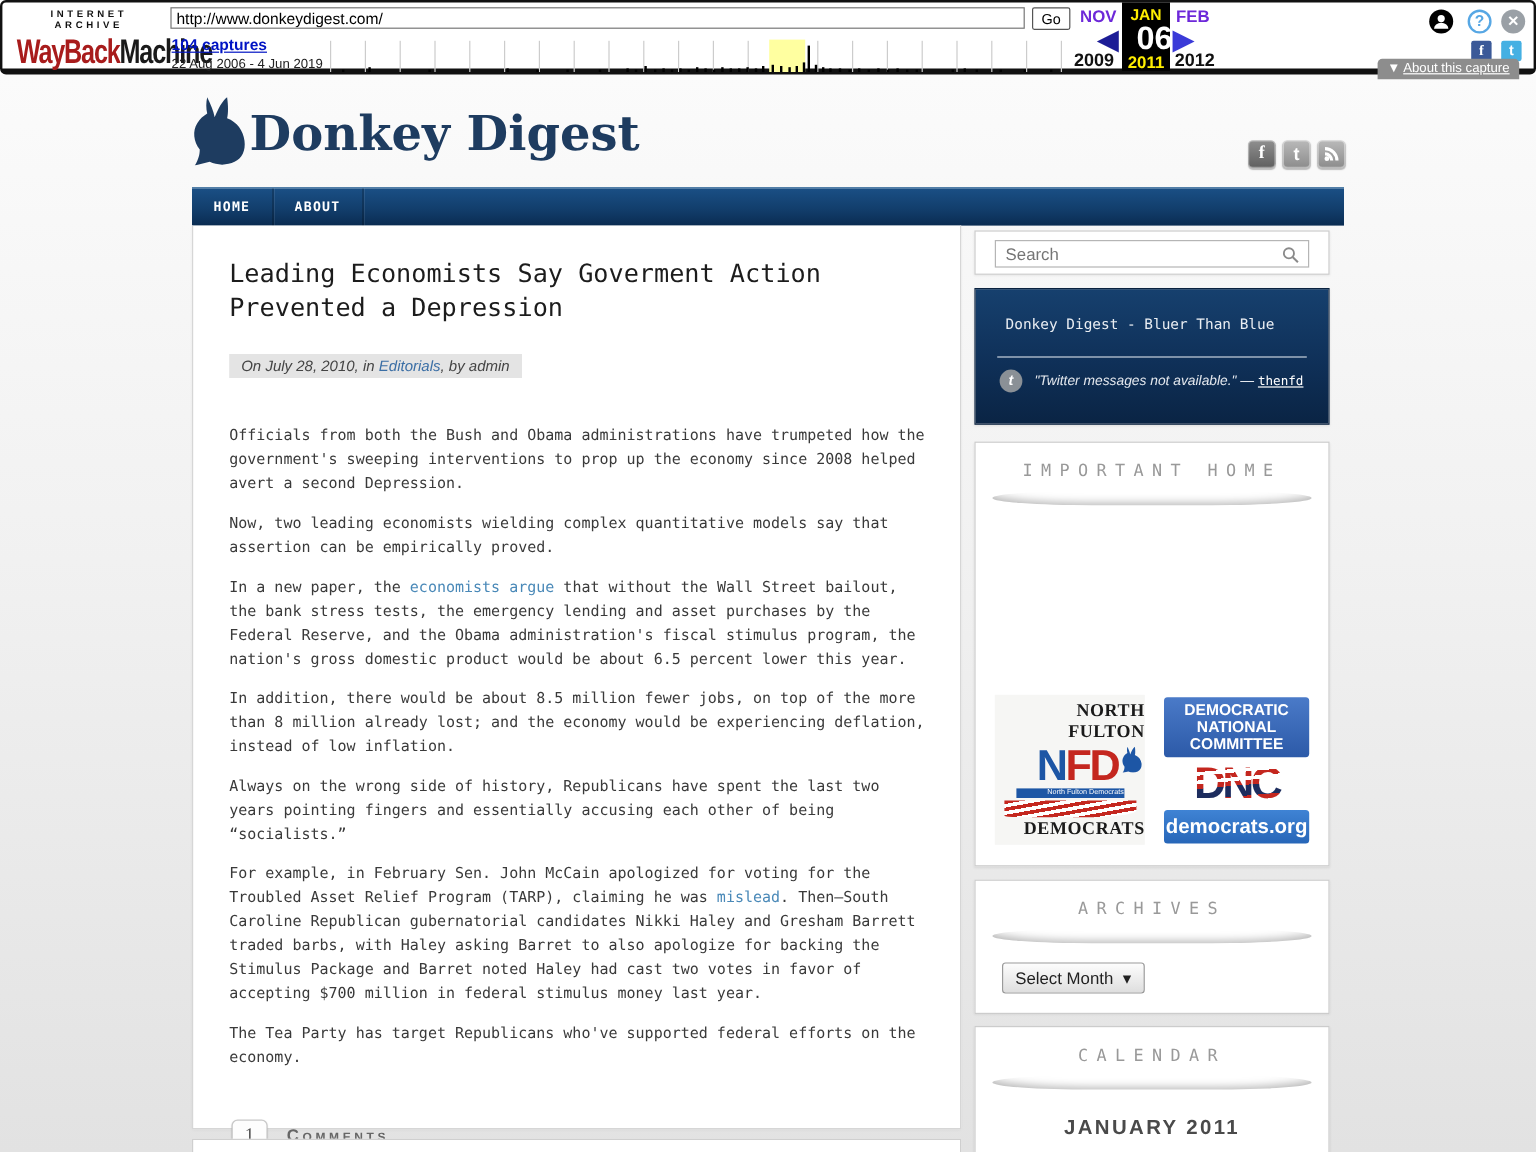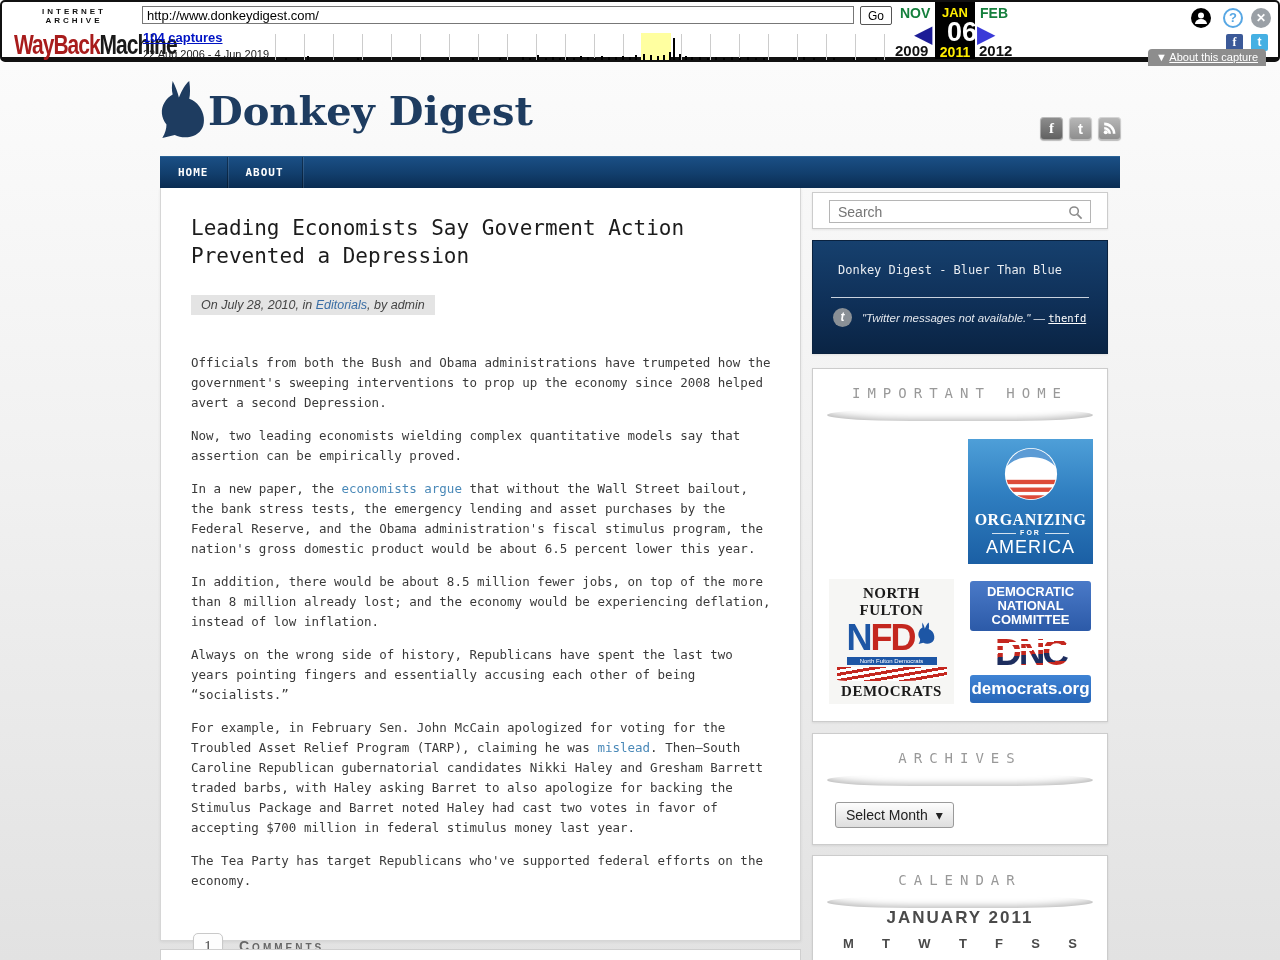--- a/index.html
+++ b/index.html
@@ -15,21 +15,21 @@
   .wb-wordmark .red { color:#a81c1c; }
   .wb-wordmark .blk { color:#1a1a1a; }
   .wb-url { position:absolute; left:140px; top:4px; width:712px; height:18px; border:1px solid #777; font-size:13px; padding:0 4px; font-family:"Liberation Sans",sans-serif; color:#000; }
   .wb-go { position:absolute; left:858px; top:4px; height:19px; font-size:12px; padding:0 7px; background:#fff; border:1px solid #555; border-radius:2px; cursor:pointer; }
   .wb-captures { position:absolute; left:141px; top:28px; font-size:13px; font-weight:bold; color:#0013c4; text-decoration:underline; cursor:pointer; }
   .wb-range { position:absolute; left:141px; top:46px; font-size:11px; color:#222; }
   .wb-timeline { position:absolute; left:265px; top:30px; width:636px; height:28px; }
   .wb-grid { position:absolute; bottom:0; width:1px; background:#ccc; height:26px; }
   .wb-bar { position:absolute; bottom:0; width:2px; background:#000; }
   .wb-hl { position:absolute; bottom:0; background:#ffffa0; height:27px; }
-  .wb-mon { position:absolute; top:3px; font-size:14px; font-weight:bold; color:#15803d; }
+  .wb-mon { position:absolute; top:3px; font-size:14px; font-weight:bold; color:#6d28d9; }
   .wb-yr { position:absolute; top:40px; font-size:15px; font-weight:bold; color:#111; }
   .wb-black { position:absolute; left:933px; top:0; width:40px; height:57px; background:#000; text-align:center; }
   .wb-black .m { display:block; color:#ffee00; font-size:13px; font-weight:bold; margin-top:3px; }
   .wb-black .d { display:block; color:#ffffff; font-size:27px; font-weight:bold; line-height:24px;padding-left:12px; }
   .wb-black .y { display:block; color:#ffee00; font-size:14px; font-weight:bold; }
   .wb-arrow { position:absolute; font-size:24px; line-height:20px; cursor:pointer; }
   .wb-arrow.prev { left:912px; top:22px; color:#1c1c96; }
   .wb-arrow.next { left:975px; top:22px; color:#3a3ad8; }
   .wb-ico { position:absolute; width:20px; height:20px; border-radius:50%; cursor:pointer; }
   .wb-person { left:1189px; top:6px; background:#000; }
@@ -104,41 +104,41 @@
   .ad { position:absolute; width:125px; height:125px; cursor:pointer; overflow:hidden; }
   .ad-slot { left:16px; top:0; background:#c2c2c2; text-align:center; color:#7f7f7f; }
   .ad-slot .big { font-size:20px; line-height:26px; font-weight:500; }
   .ad-slot .sm { font-size:12px; line-height:16px; margin-top:8px; }
   .ad-ofa { left:155px; top:0; background:linear-gradient(180deg,#4e9fd8 0%, #2f7ec0 45%, #1b5fa4 100%); text-align:center; color:#fff; }
   .ofa-l1 { font-family:"Liberation Serif",serif; font-weight:bold; font-size:16px; letter-spacing:.5px; margin-top:4px; }
   .ofa-l2 { font-size:7px; font-weight:bold; letter-spacing:2px; line-height:8px; }
   .ofa-l3 { font-size:18px; letter-spacing:1px; font-weight:500; }
   .ofa-divider { display:flex; align-items:center; gap:4px; justify-content:center; }
   .ofa-divider:before,.ofa-divider:after { content:""; width:24px; border-top:1px solid rgba(255,255,255,.8); }
-  .ad-nfd { left:16px; top:140px; background:#f6f6f4; text-align:center; }
+  .ad-nfd { left:16px; top:140px; background:#f6f6f4; text-align:right; }
   .nfd-top,.nfd-bottom { font-family:"Liberation Serif",serif; font-weight:bold; font-size:15px; color:#1a1a1a; letter-spacing:.5px; }
   .nfd-top { margin-top:6px; }
   .nfd-logo { font-weight:bold; font-size:36px; line-height:38px; letter-spacing:-2px; }
   .nfd-logo .n { color:#1d56a5; } .nfd-logo .fd { color:#c4271f; }
   .nfd-banner { background:#1d56a5; color:#fff; font-size:6px; line-height:8px; width:90px; margin:0 auto; }
   .nfd-stripes { height:14px; width:110px; margin:2px auto 2px auto; border-radius:0 0 40% 10%;
     background:repeating-linear-gradient(170deg,#c4271f 0 3px, #fff 3px 6px); }
   .ad-dnc { left:155px; top:140px; background:#fff; }
   .dnc-header { background:linear-gradient(#4a7ac8,#2c5aa8); color:#fff; font-weight:bold; font-size:13px; line-height:14px; text-align:center; padding:4px 0; border-radius:3px; margin:2px; }
   .dnc-logo { font-weight:900; font-size:37px; text-align:center; letter-spacing:-3px; line-height:40px; font-family:"Liberation Sans",sans-serif;
     background:repeating-linear-gradient(175deg,#1d2d5e 0 9px, #c4271f 9px 13px, #fff 13px 16px, #c4271f 16px 20px, #fff 20px 23px, #c4271f 23px 27px);
     -webkit-background-clip:text; background-clip:text; color:transparent; }
   .dnc-footer { background:linear-gradient(#3f83d4,#2766b8); color:#fff; font-weight:bold; font-size:17px; text-align:center; padding:4px 0; border-radius:3px; margin:2px; }
 
   .sb-archives { top:733px; height:112px; }
   .sb-select { display:inline-flex; align-items:center; gap:8px; margin:16px 0 0 22px; padding:4px 10px; font-size:14px; color:#222;
     background:linear-gradient(#fdfdfd,#dedede); border:1px solid #9a9a9a; border-radius:3px; cursor:pointer; }
 
   .sb-cal { top:855px; height:170px; }
-  .cal-title { text-align:center; font-weight:bold; font-size:17px; letter-spacing:2px; color:#4a4a4a; }
+  .cal-title { text-align:center; font-weight:bold; font-size:17px; letter-spacing:2px; color:#4a4a4a; margin-top:22px; }
   .cal-days { display:flex; justify-content:space-between; padding:8px 30px 0 30px; }
   .cal-days span { font-weight:bold; font-size:13px; color:#4a4a4a; }
 </style>
 </head>
 <body>
 
 <div class="stage">
 
   <div class="wb-toolbar">
     <div class="wb-logo">
@@ -320,41 +320,20 @@
     <div class="sb-tweet-row">
       <div class="tw-circle">t</div>
       <div class="sb-tweet-msg"><span>"Twitter messages not available." — </span><a>thenfd</a></div>
     </div>
   </div>
 
   <div class="sb-box sb-links">
     <div class="sb-head">IMPORTANT HOME</div>
     <div class="sb-shadow"></div>
     <div class="ads">
-      <div class="ad ad-ofa">
-        <svg width="58" height="58" viewBox="0 0 60 60" style="margin-top:6px">
-          <defs>
-              <clipPath id="ofacirc">
-                <circle cx="30" cy="30" r="26"></circle>
-              </clipPath>
-            </defs>
-          <circle cx="30" cy="30" r="27" fill="#fff"></circle>
-          <g clip-path="url(#ofacirc)">
-            <path d="M2 26 C12 8 48 8 58 26 L58 2 L2 2 Z" fill="#5b9bd5"></path>
-            <rect x="2" y="36" width="56" height="4.5" fill="#dd4b39"></rect>
-            <rect x="4" y="44" width="52" height="4.5" fill="#dd4b39"></rect>
-            <rect x="8" y="52" width="44" height="4.5" fill="#dd4b39"></rect>
-          </g>
-        </svg>
-        <div class="ofa-l1">ORGANIZING</div>
-        <div class="ofa-divider">
-            <span class="ofa-l2">FOR</span>
-          </div>
-        <div class="ofa-l3">AMERICA</div>
-      </div>
       <div class="ad ad-nfd">
         <div class="nfd-top">NORTH FULTON</div>
         <div class="nfd-logo"><span class="n">N</span><span class="fd">FD</span><svg width="22" height="22" viewBox="0 0 46 56" style="vertical-align:6px">
               <path fill="#1d56a5" d="M14 1 C17 7 19 12 20 17 C23 10 26 4 30 1 C31 8 31 14 30 18 C38 21 43 28 44 36 C45 44 42 50 36 53 C30 56 22 56 16 53 L4 56 C7 51 8 47 8 43 C3 37 2 28 6 22 C8 18 11 16 14 14 C13 10 13 5 14 1 Z"></path>
             </svg></div>
         <div class="nfd-banner">North Fulton Democrats</div>
         <div class="nfd-stripes"></div>
         <div class="nfd-bottom">DEMOCRATS</div>
       </div>
       <div class="ad ad-dnc">

